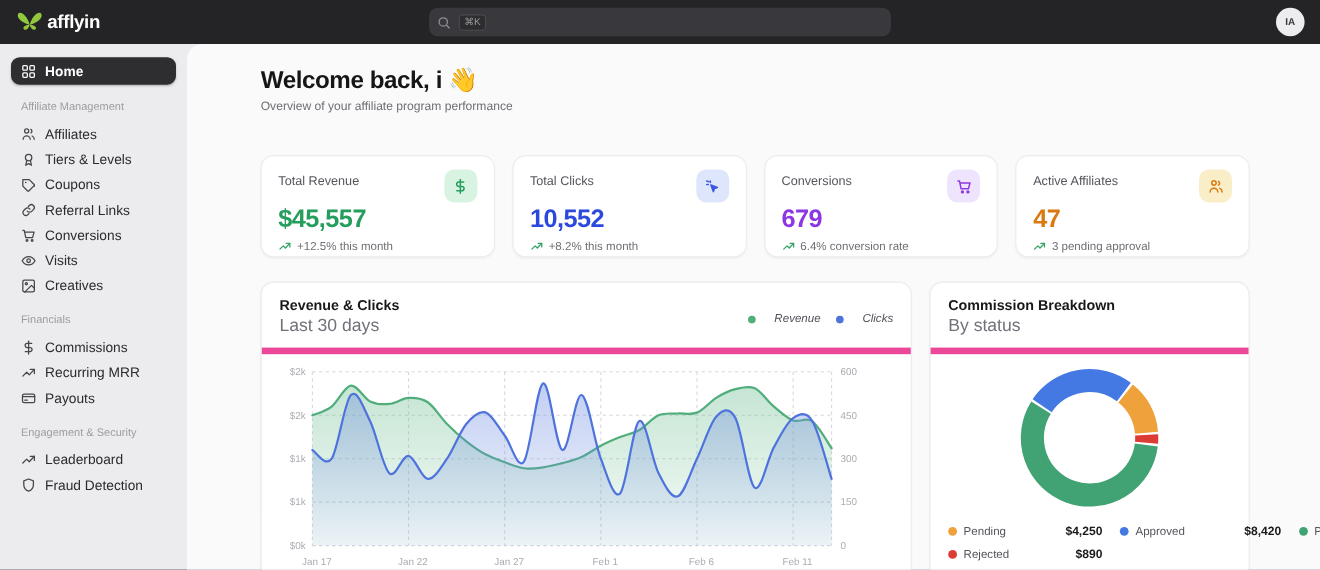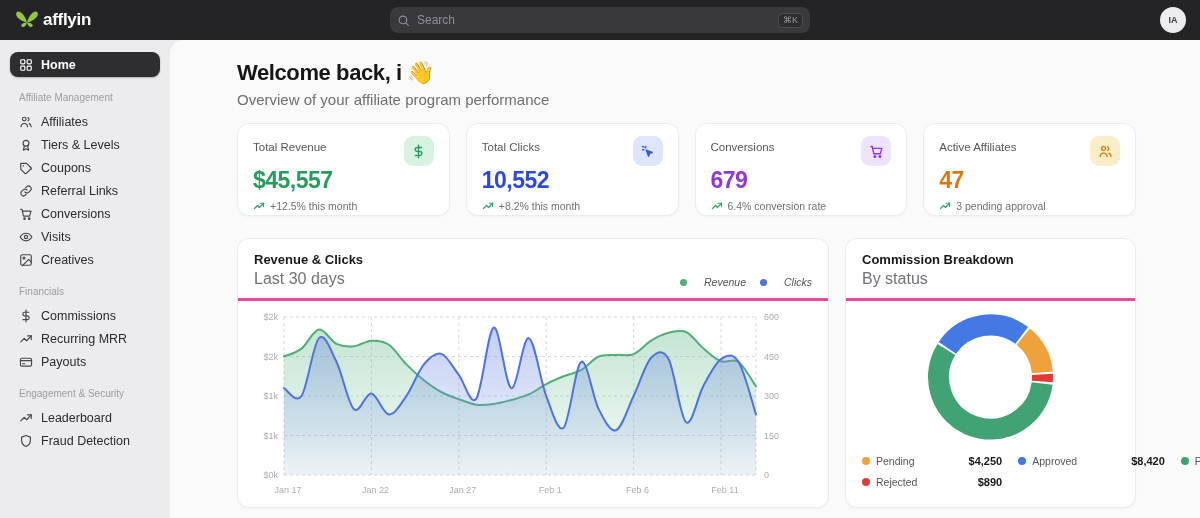--- a/index.html
+++ b/index.html
@@ -27,38 +27,38 @@
   
   .nav-item { display:flex; align-items:center; gap:8px; height:23px; padding:0 9px; border-radius:8px;
     font-size:12.5px; font-weight:500; color:#2b2b2e; cursor:default; }
   .nav-item svg { width:14px; height:14px; stroke:#47474b; flex:0 0 14px; }
   .nav-item.active { background:#2e2e31; color:#fff; height:25px; box-shadow:0 1px 2px rgba(0,0,0,.25); font-weight:600; }
   .nav-item.active svg { stroke:#fff; }
   .nav-section { font-size:10px; color:#9c9ca1; margin:15px 9px 7px; }
 
   
   .page-title { font-size:22px; font-weight:800; color:#161618; letter-spacing:-0.4px; }
-  .page-sub { font-size:15px; color:#6e6e74; margin-top:5px; }
-
-  
-  .stats { display:grid; grid-template-columns:repeat(4,1fr); gap:16px; margin-top:15px; }
+  .page-sub { font-size:11px; color:#6e6e74; margin-top:5px; }
+
+  
+  .stats { display:grid; grid-template-columns:repeat(4,1fr); gap:16px; margin-top:38px; }
   .card { background:#fff; border:1px solid #ececef; border-radius:12px; box-shadow:0 1px 2px rgba(16,16,20,.04); }
   .stat-card { height:93px; padding:12px 15px; }
   .stat-top { display:flex; justify-content:space-between; align-items:flex-start; }
   .stat-label { font-size:11.5px; color:#55555c; font-weight:500; margin-top:5px; }
   .stat-icon { width:30px; height:30px; border-radius:9px; display:flex; align-items:center; justify-content:center; }
   .stat-icon svg { width:15px; height:15px; }
   .stat-value { font-size:23px; font-weight:800; letter-spacing:-0.5px; margin-top:1px; }
   .stat-trend { display:flex; align-items:center; gap:5px; font-size:10.5px; color:#6f6f76; margin-top:6px; }
   .stat-trend svg { width:12px; height:12px; stroke:#34a467; }
 
   
   .charts { display:grid; grid-template-columns:592px 291px; gap:16px; margin-top:22px; }
   .chart-card { height:270px; }
-  .chart-head { display:flex; justify-content:space-between; align-items:flex-end; padding:13px 16px 10px; border-bottom:3px solid #ec4899; }
+  .chart-head { display:flex; justify-content:space-between; align-items:center; padding:13px 16px 10px; border-bottom:6px solid #ec4899; }
   .chart-title { font-size:13px; font-weight:700; color:#18181b; }
   .chart-sub { font-size:16px; color:#71717a; margin-top:3px; }
   .legend { display:flex; gap:14px; align-items:center; margin-top:4px; }
   .legend-item { display:flex; align-items:center; gap:17px; font-size:10.5px; color:#52525b; cursor:default;font-style:italic; }
   .legend-dot { width:7px; height:7px; border-radius:50%; }
   .chart-body { padding:6px 10px 0; }
 
   .donut-body { display:flex; flex-direction:column; align-items:center; }
   .donut-legend { width:100%; padding:2px 16px 12px; display:grid; grid-template-columns:1fr 1fr 1fr; column-gap:16px; row-gap:9px; }
   .dl-entry { display:flex; align-items:center; gap:6px; font-size:10.5px; cursor:default; }
@@ -79,21 +79,20 @@
         <path d="M16 19 C21 19 24.5 22 22.5 24 C20.5 26 17 23.5 16 19 Z"></path>
       </g>
     </svg>
     <span class="brand-name">afflyin</span>
   </div>
   <div class="searchbox">
     <svg width="13" height="13" viewBox="0 0 24 24" fill="none" stroke="#8e8e94" stroke-width="2.2" stroke-linecap="round">
       <circle cx="11" cy="11" r="7"></circle>
         <path d="M21 21l-4.5-4.5"></path>
     </svg>
-    <input type="text" placeholder="Search" style="">
     <span class="kbd-badge">⌘K</span>
   </div>
   <div class="avatar">IA</div>
 </div>
 
 <div class="app">
 
   <div class="sidebar" id="sidebar">
       <div class="nav-item active">
         <svg width="14" height="14" viewBox="0 0 24 24" fill="none" stroke="currentColor" stroke-width="2" stroke-linecap="round" stroke-linejoin="round">

